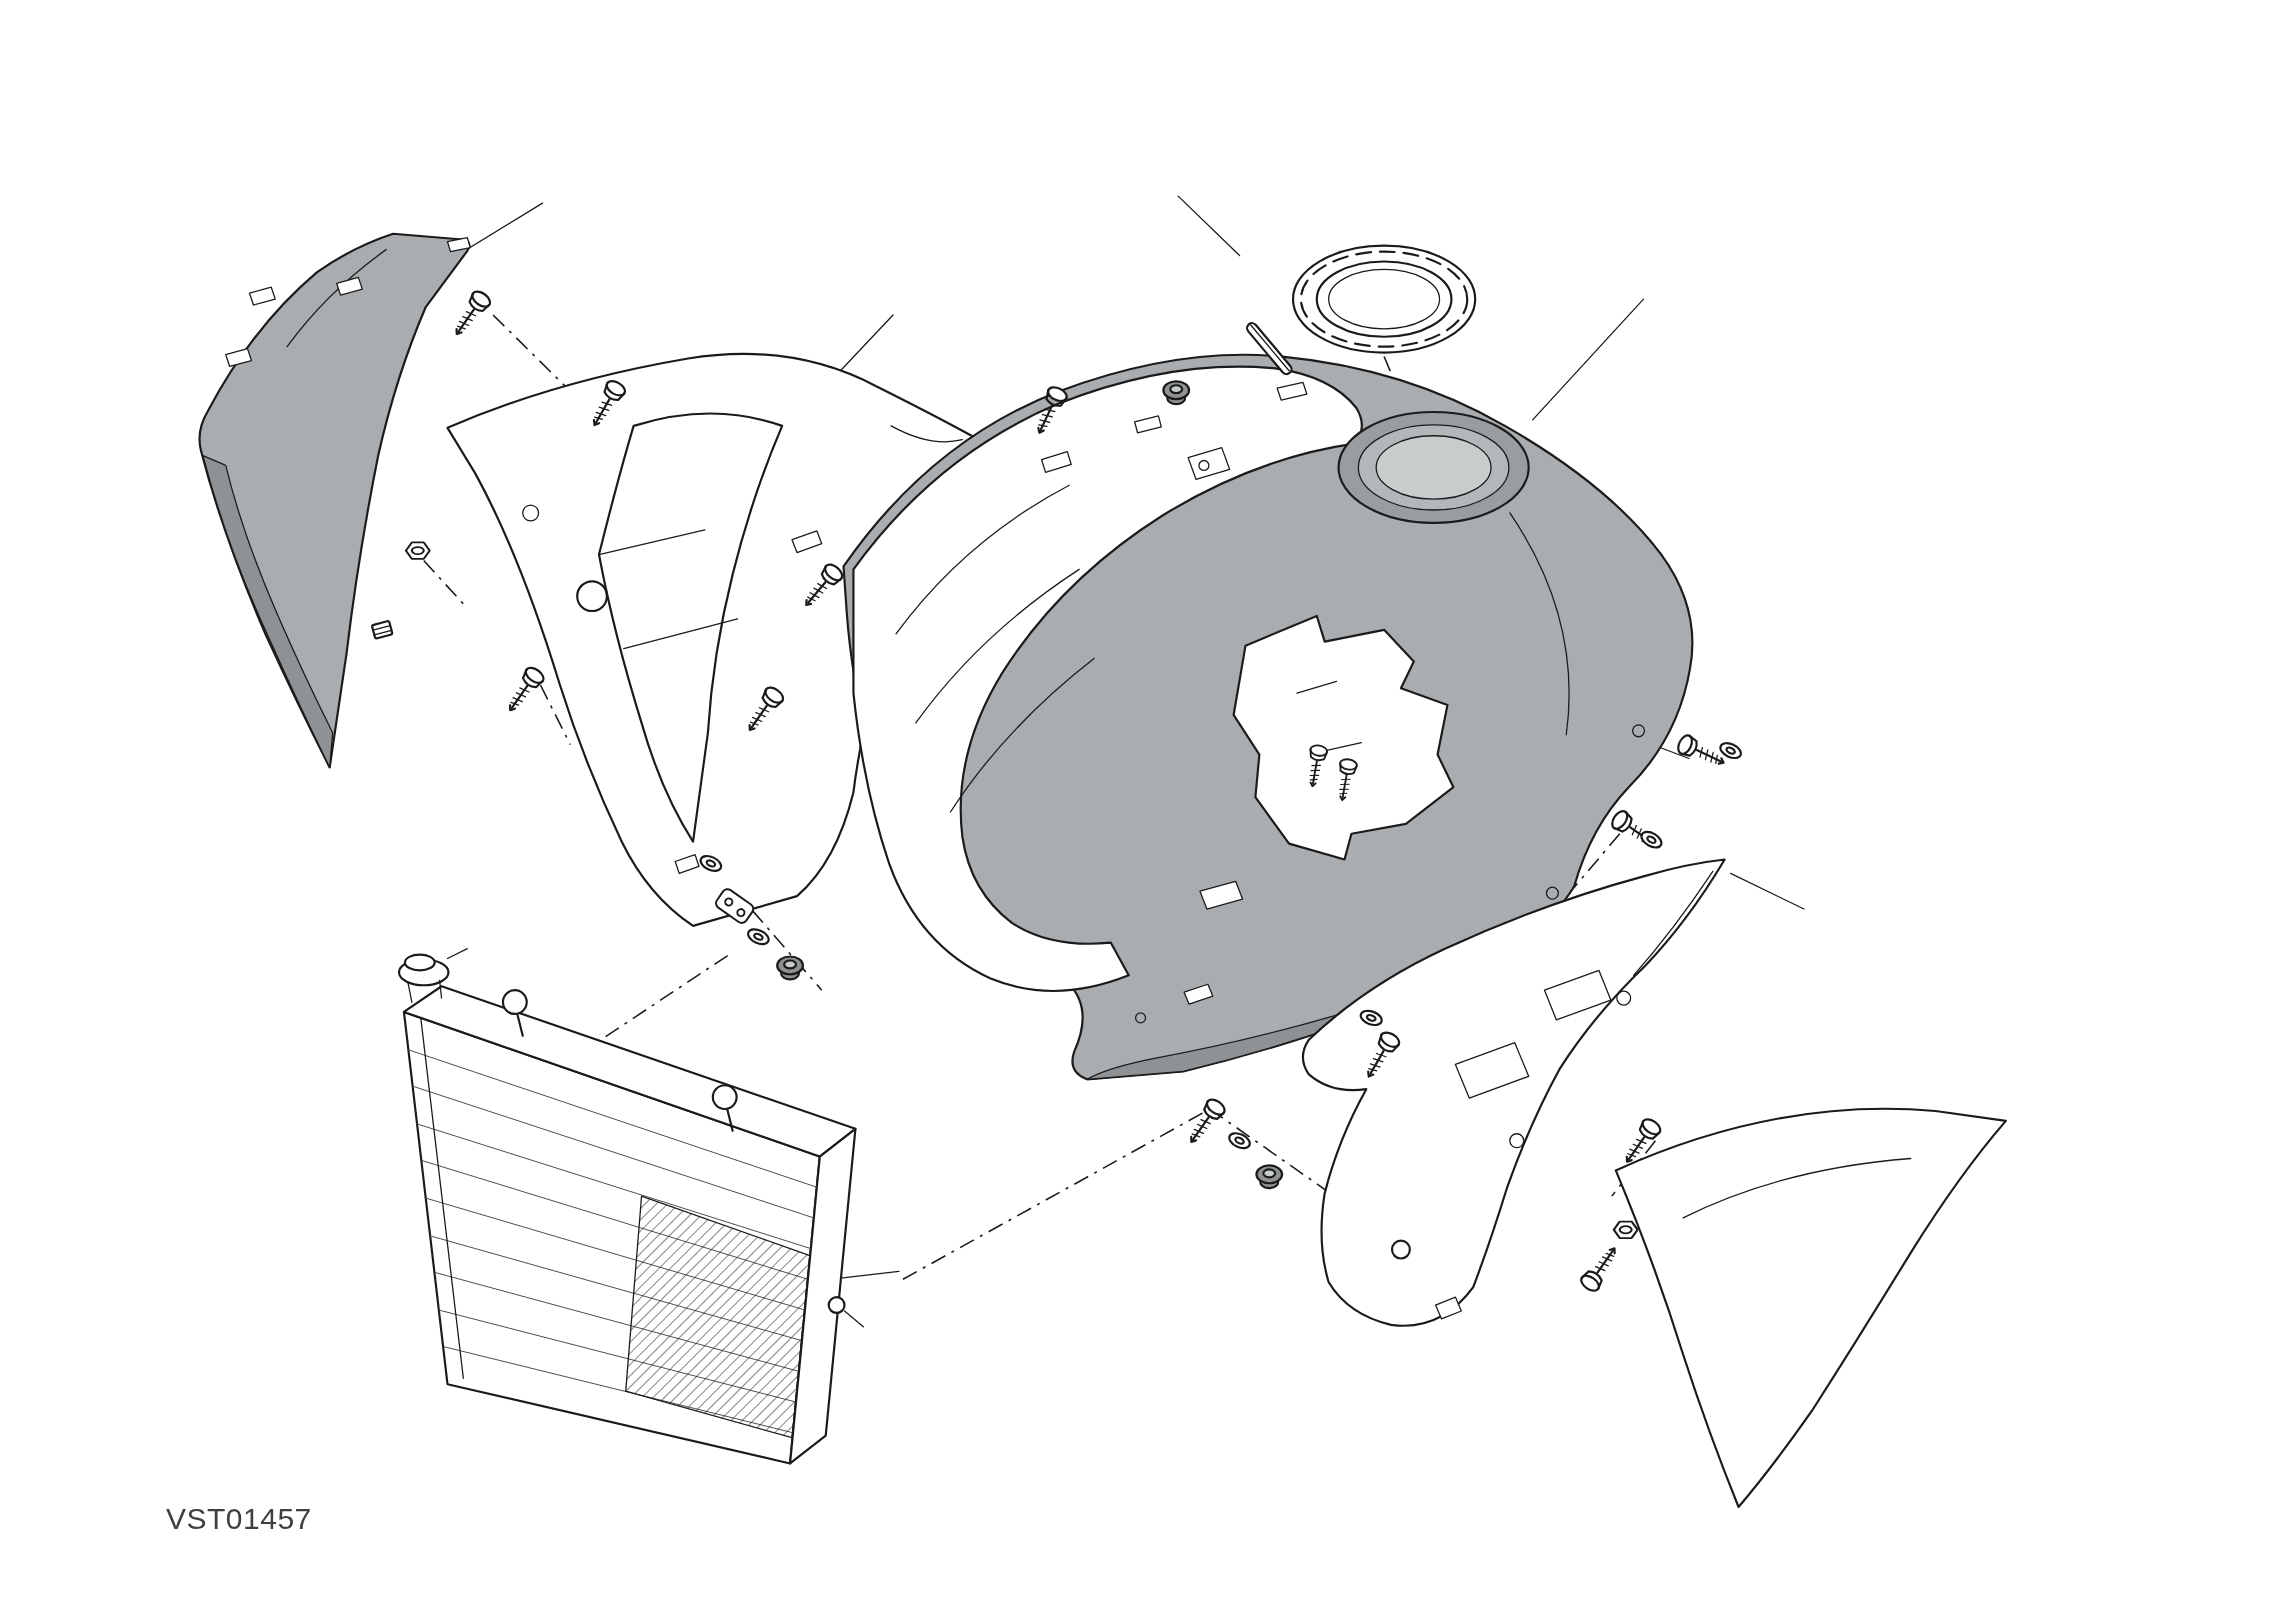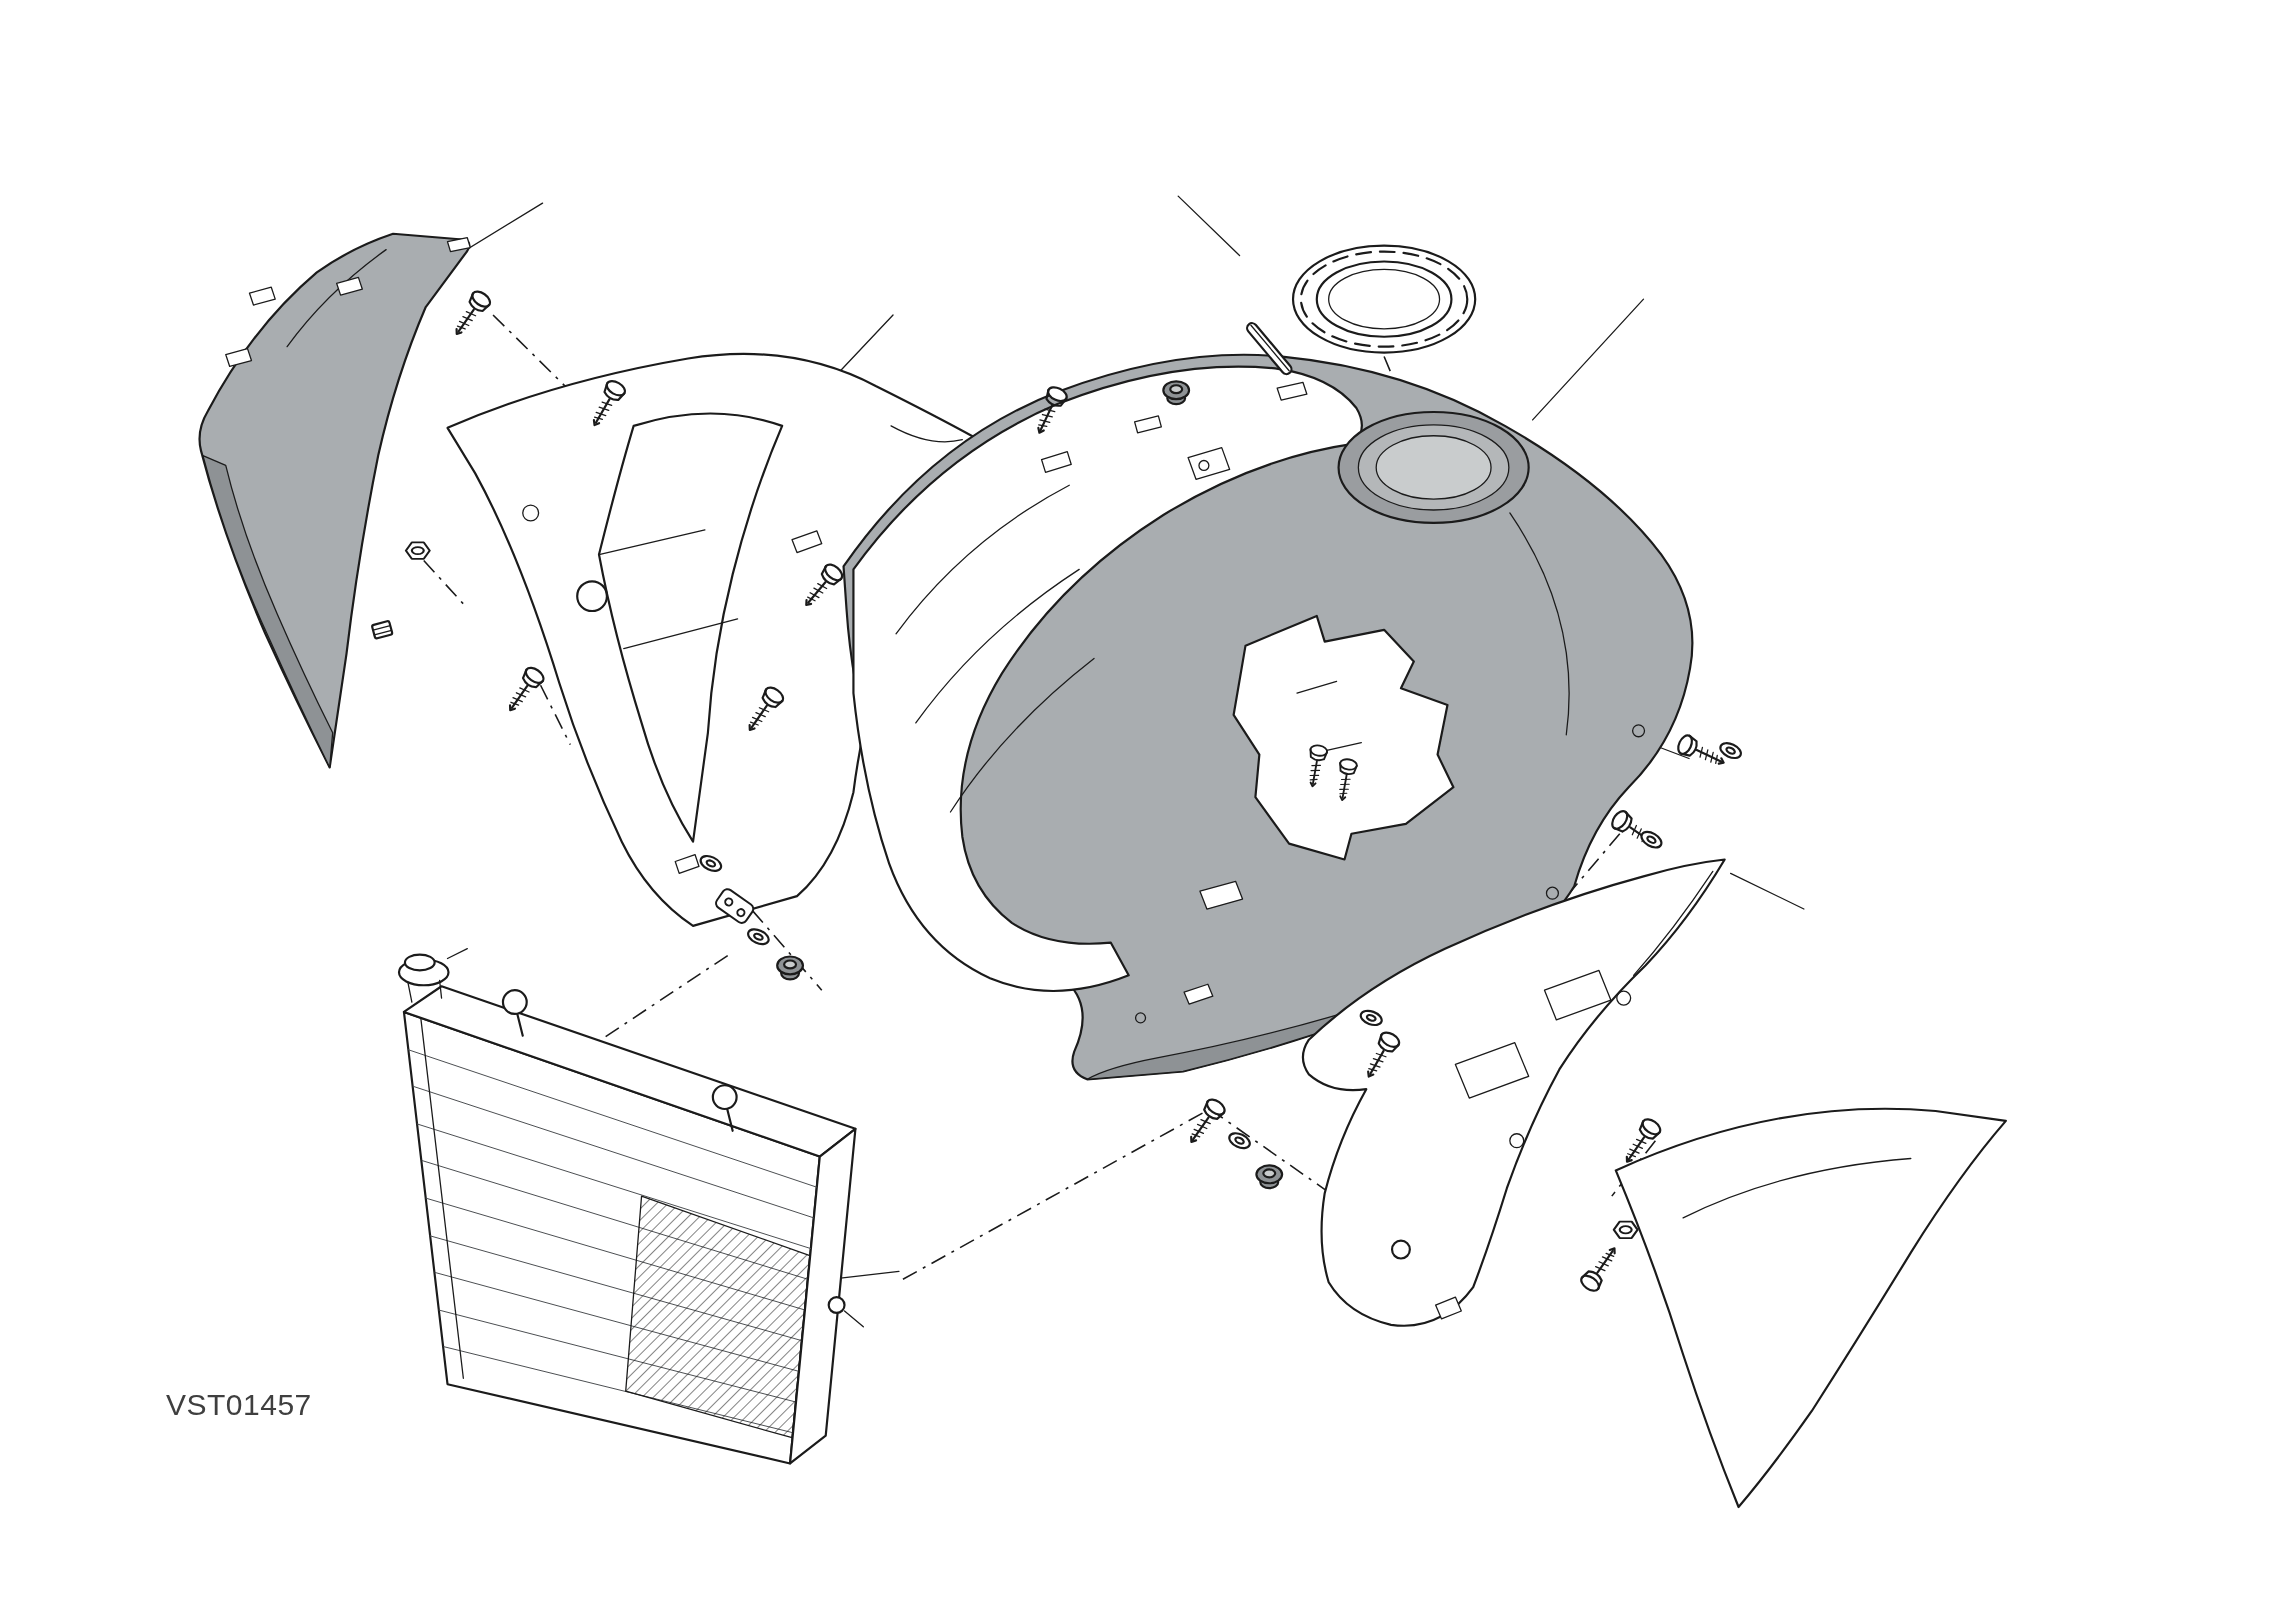--- a/index.html
+++ b/index.html
@@ -6,21 +6,21 @@
   body{width:2292px;height:1620px;position:relative;overflow:hidden;
        font-family:"Liberation Sans",sans-serif;}
   .stage{position:absolute;inset:0;}
   svg{display:block;}
   .ln {fill:none;stroke:#1b1b1b;stroke-width:2.2;stroke-linecap:round;stroke-linejoin:round;}
   .lnf{fill:#ffffff;stroke:#1b1b1b;stroke-width:2.2;stroke-linecap:round;stroke-linejoin:round;}
   .lns{stroke:#1b1b1b;stroke-width:2.2;stroke-linejoin:round;}
   .thin{stroke-width:1.3;}
   .dd {fill:none;stroke:#1b1b1b;stroke-width:1.6;stroke-dasharray:16 7 3 7;}
   .core{stroke:#4a4d50;stroke-width:1;}
-  .code-label{position:absolute;left:166px;top:1388px;font-size:30px;
+  .code-label{position:absolute;left:166px;top:1502px;font-size:30px;
       letter-spacing:0.5px;color:#3f3f3f;}
 </style>
 </head>
 <body>
 
 <div class="stage">
 <svg width="2292" height="1620" viewBox="0 0 2315 1636">
 
   <defs>
     <pattern id="hatch" width="8" height="8" patternUnits="userSpaceOnUse" patternTransform="rotate(45)">

